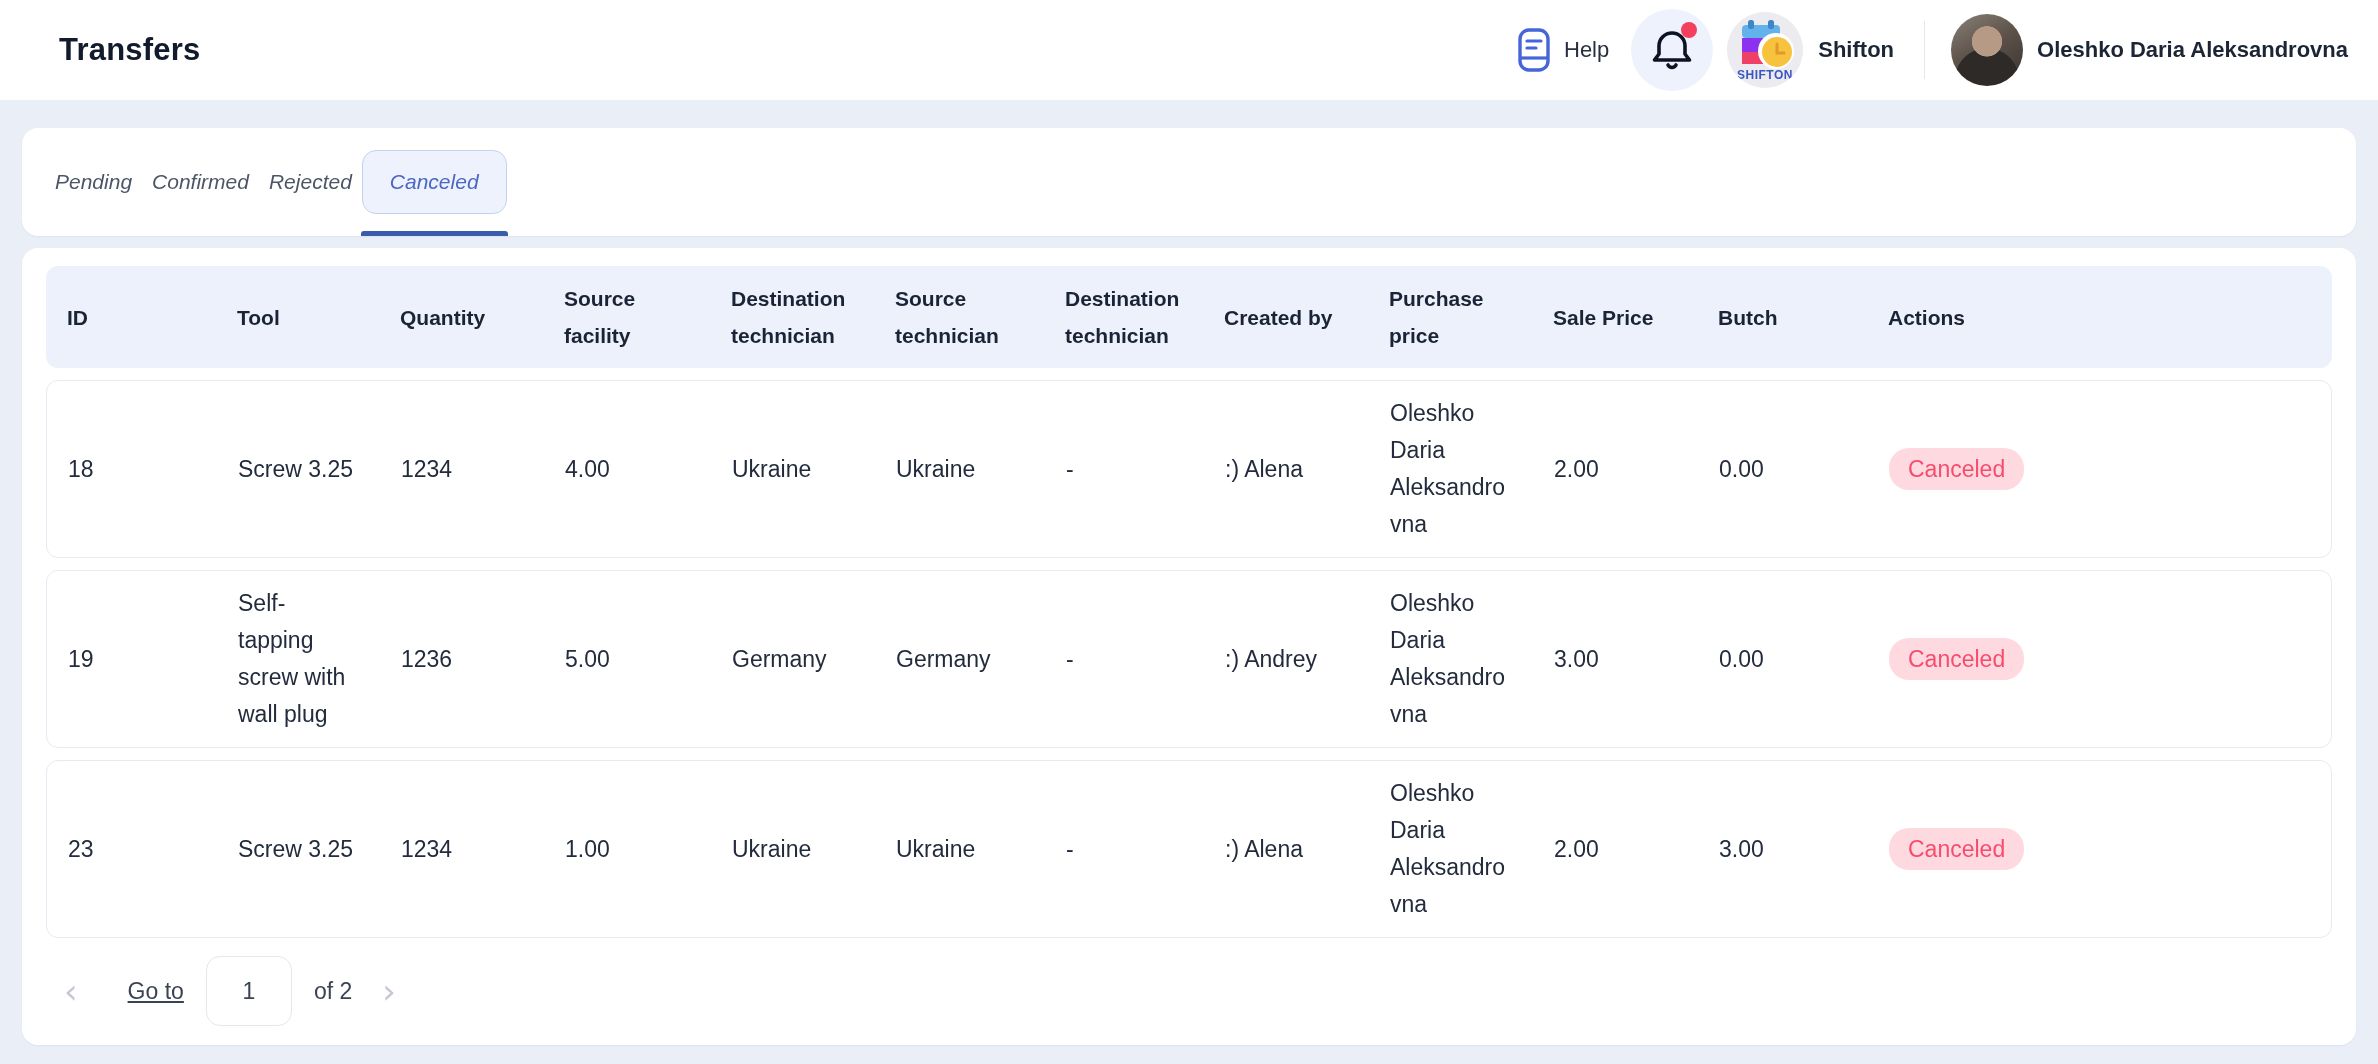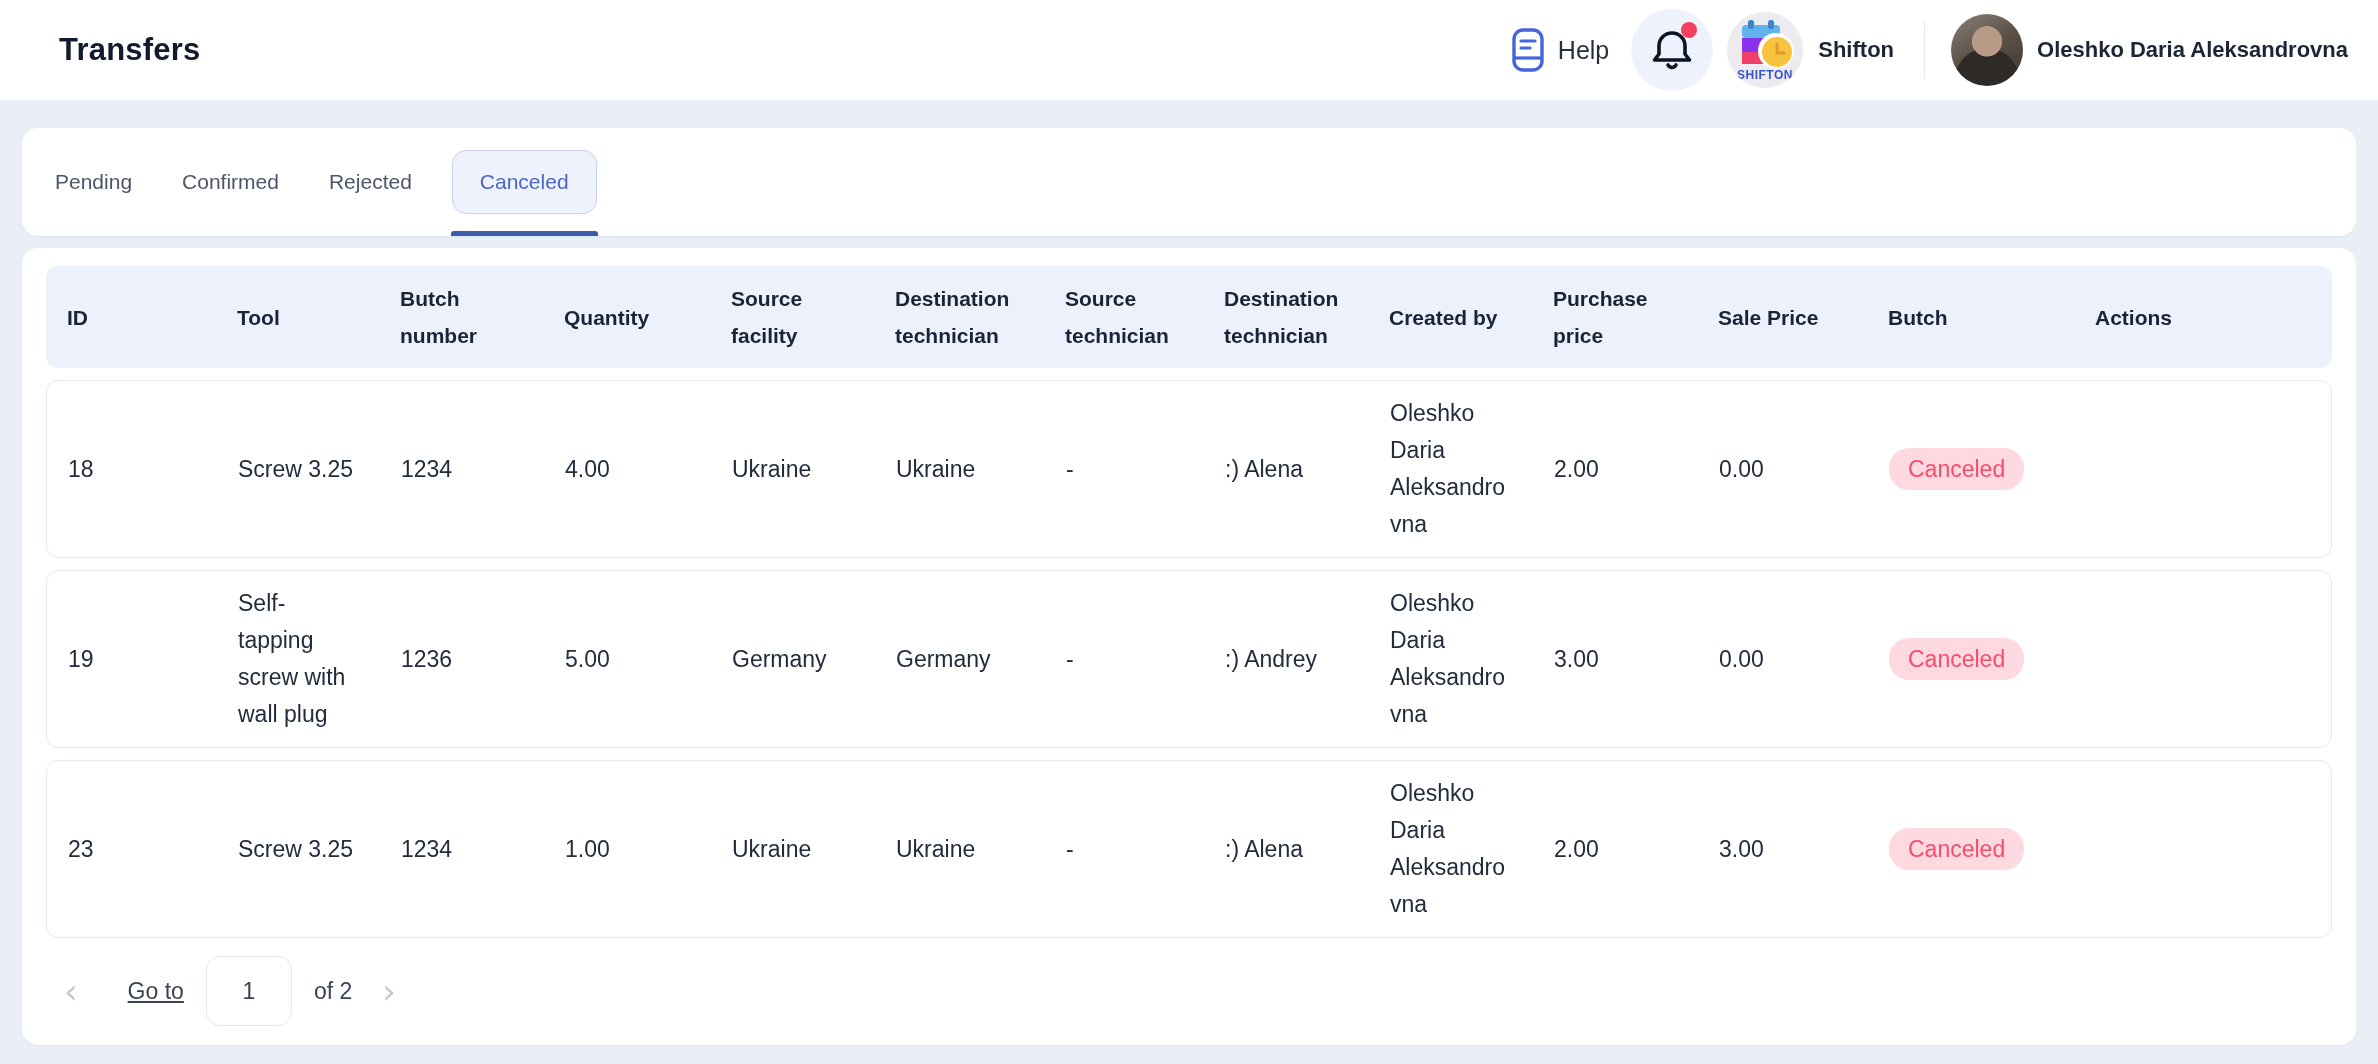--- a/index.html
+++ b/index.html
@@ -24,21 +24,21 @@
   .page-title {
     font-size: 31px;
     font-weight: 800;
     color: #121b2d;
     letter-spacing: .2px;
     margin-left: 45px;
   }
   .top-right { display: flex; align-items: center; }
   .help-btn {
     display: flex; align-items: center; gap: 13px;
-    font-size: 25px; color: #28303f; cursor: pointer;
+    font-size: 22px; color: #28303f; cursor: pointer;
   }
   .bell-wrap {
     width: 82px; height: 82px; border-radius: 50%;
     background: #eef2fc;
     display: flex; align-items: center; justify-content: center;
     position: relative; margin-left: 22px; cursor: pointer;
   }
   .bell-dot {
     position: absolute; top: 13px; right: 16px;
     width: 16px; height: 16px; border-radius: 50%;
@@ -66,23 +66,23 @@
   .content { padding: 28px 22px 0; }
 
   
   .tabs-card {
     background: #ffffff;
     border-radius: 16px;
     height: 108px;
     box-shadow: 0 1px 2px rgba(23,43,77,.05);
     display: flex; align-items: center;
     padding-left: 23px;
-    gap: 30px;
     margin-bottom: 12px;
     position: relative;
+    font-style: italic;
   }
   .tab {
     font-size: 21px; color: #4d5668;
     padding: 18px 10px; cursor: pointer; white-space: nowrap;
   }
   .tab.active {
     color: #4c66c4;
     background: #eef2fd;
     border: 1px solid #c7d0f1;
     border-radius: 14px;
@@ -231,21 +231,20 @@
     <div class="tab">Confirmed</div>
     <div class="tab">Rejected</div>
     <div class="tab active">Canceled</div>
   </nav>
 
   <section class="table-card">
 
     <div class="thead grid-cols">
       <div class="th">ID</div>
       <div class="th">Tool</div>
-      <div class="th">Butch number</div>
       <div class="th">Quantity</div>
       <div class="th">Source facility</div>
       <div class="th">Destination technician</div>
       <div class="th">Source technician</div>
       <div class="th">Destination technician</div>
       <div class="th">Created by</div>
       <div class="th">Purchase price</div>
       <div class="th">Sale Price</div>
       <div class="th">Butch</div>
       <div class="th">Actions</div>

